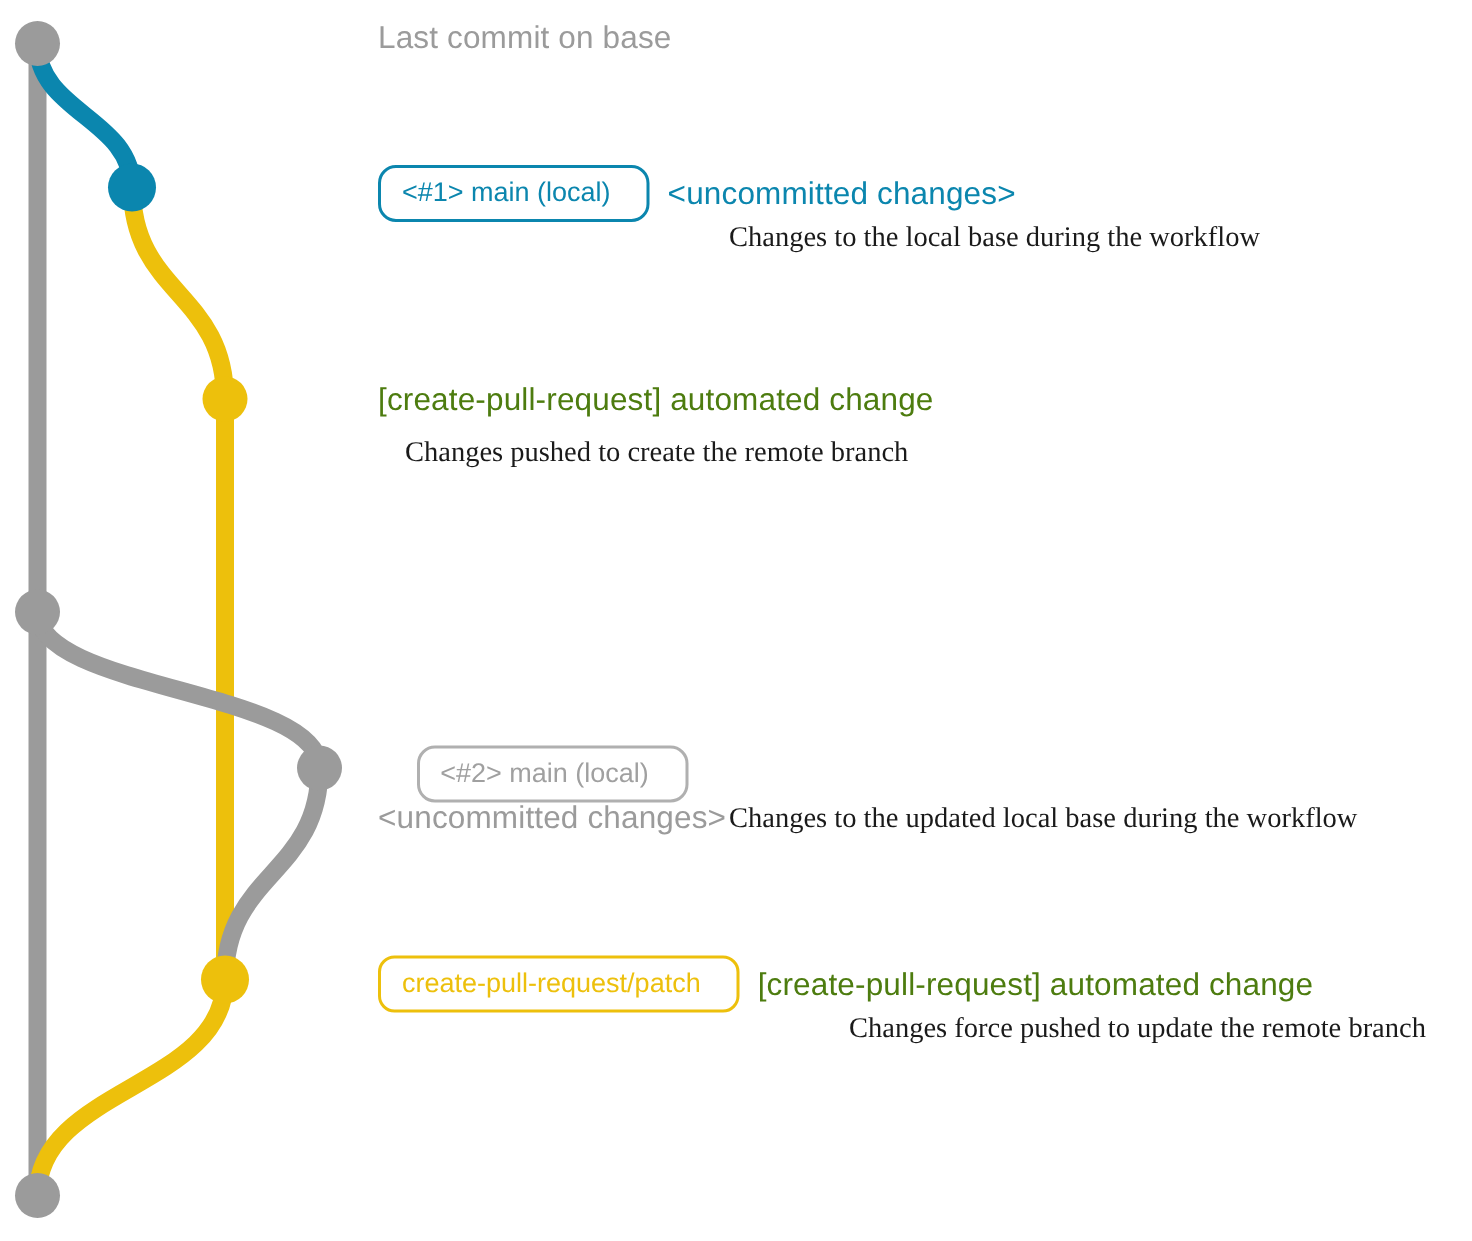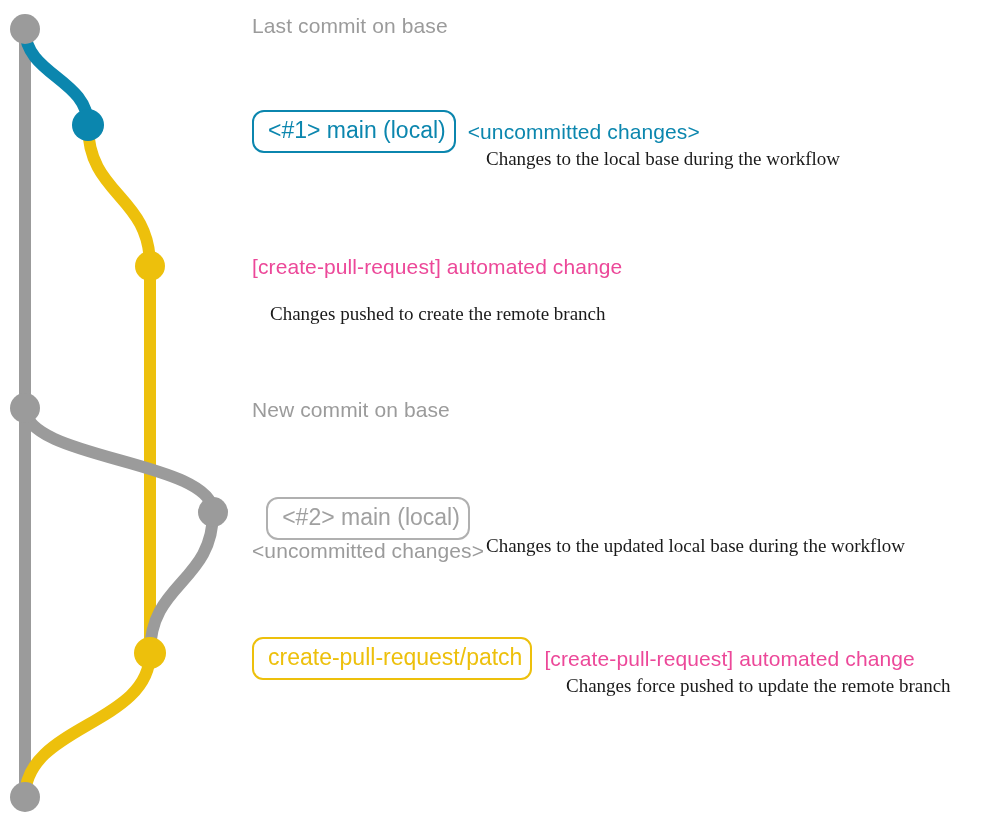--- a/index.html
+++ b/index.html
@@ -43,32 +43,32 @@
     align-items: center;
   }
   .headline {
     font-size: 21px;
     letter-spacing: 0.1px;
     white-space: nowrap;
     line-height: 1;
   }
   .headline.gray   { color: #9b9b9b; }
   .headline.teal   { color: #0b86ae; }
-  .headline.yellow { color: #ec4899; }
+  .headline.yellow { color: #4d7c0f; }
 
   .badge {
     display: inline-flex;
     align-items: center;
     justify-content: center;
     border-radius: 12px;
     border: 2px solid #9b9b9b;
     color: #9b9b9b;
-    font-size: 23px;
+    font-size: 18px;
     line-height: 1;
-    padding: 7px 8px 9px 14px;
+    padding: 7px 24px 9px 14px;
     white-space: nowrap;
     box-sizing: border-box;
   }
   .badge.teal   { border-color: #0b86ae; color: #0b86ae; }
   .badge.yellow { border-color: #edc00c; color: #edc00c; border-radius: 11px; }
   .badge.gray   { border-color: #b0b0b0; color: #a0a0a0; }
 
   .badge-gap { width: 12px; }
 
   .subtext {
@@ -119,25 +119,22 @@
     <div class="row" style="top:110px;">
       <span class="badge teal">&lt;#1&gt; main (local)</span>
       <span class="badge-gap"></span>
       <span class="headline teal">&lt;uncommitted changes&gt;</span>
     </div>
     <div class="subtext" style="left:486px; top:149px;text-align:center;">Changes to the local base during the workflow</div>
 
     <div class="row" style="top:256px;">
       <span class="headline yellow">[create-pull-request] automated change</span>
     </div>
-    <div class="subtext" style="left:270px; top:304px;">Changes pushed to create the remote branch</div>
+    <div class="subtext" style="left:270px; top:292px;">Changes pushed to create the remote branch</div>
 
-    <div class="row" style="top:399px;">
-      <span class="headline gray">New commit on base</span>
-    </div>
 
     <div class="row" style="top:497px;flex-direction:column;">
       <span class="badge gray">&lt;#2&gt; main (local)</span>
       <span class="badge-gap"></span>
       <span class="headline gray">&lt;uncommitted changes&gt;</span>
     </div>
     <div class="subtext" style="left:486px; top:536px;text-align:right;">Changes to the updated local base during the workflow</div>
 
     <div class="row" style="top:637px;">
       <span class="badge yellow">create-pull-request/patch</span>

